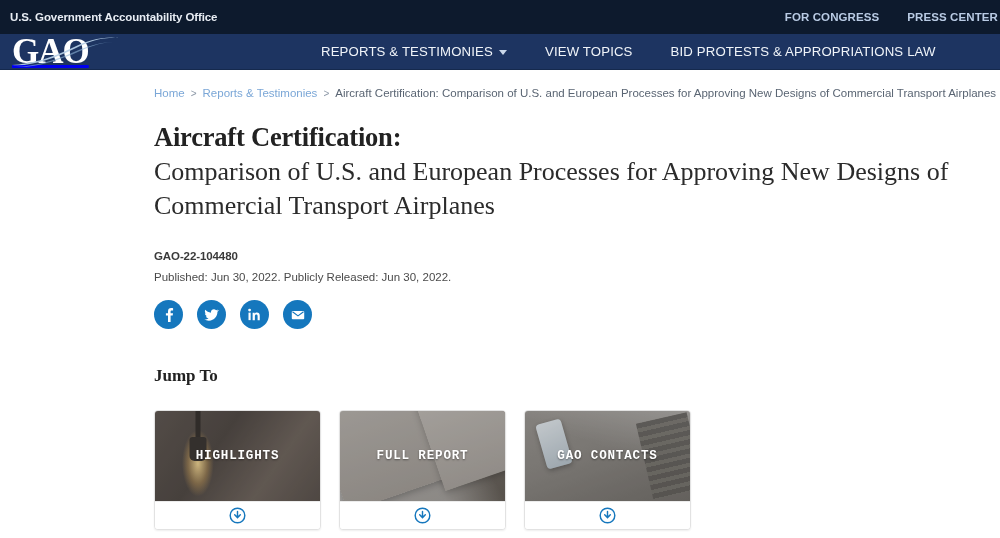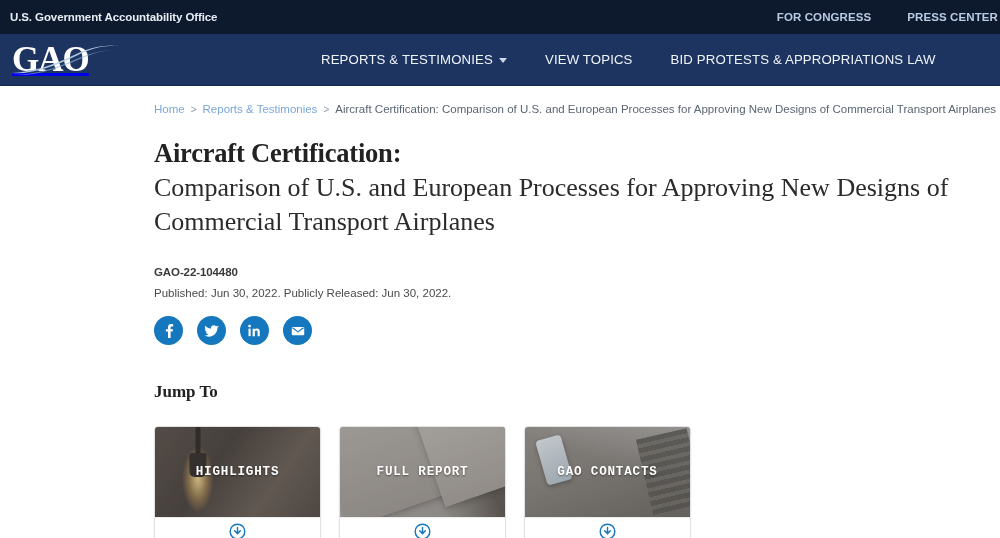--- a/index.html
+++ b/index.html
@@ -27,35 +27,35 @@
     font-weight: 700;
     letter-spacing: -0.1px;
   }
   .utility-links {
     position: absolute;
     right: 0;
     top: 0;
     height: 34px;
     display: flex;
     align-items: center;
-    gap: 36px;
+    gap: 28px;
     padding-right: 2px;
   }
   .utility-link {
     color: #b9cbe4;
     font-size: 11.5px;
     font-weight: 600;
     letter-spacing: 0.1px;
     text-decoration: none;
     white-space: nowrap;
   }
 
   
   .main-nav {
-    height: 52px;
+    height: 36px;
     background: #1d3461;
     display: flex;
     align-items: center;
     position: relative;
     border-bottom: 1px solid #15294d;
   }
   .logo {
     width: 150px;
     padding-left: 12px;
     position: relative;

